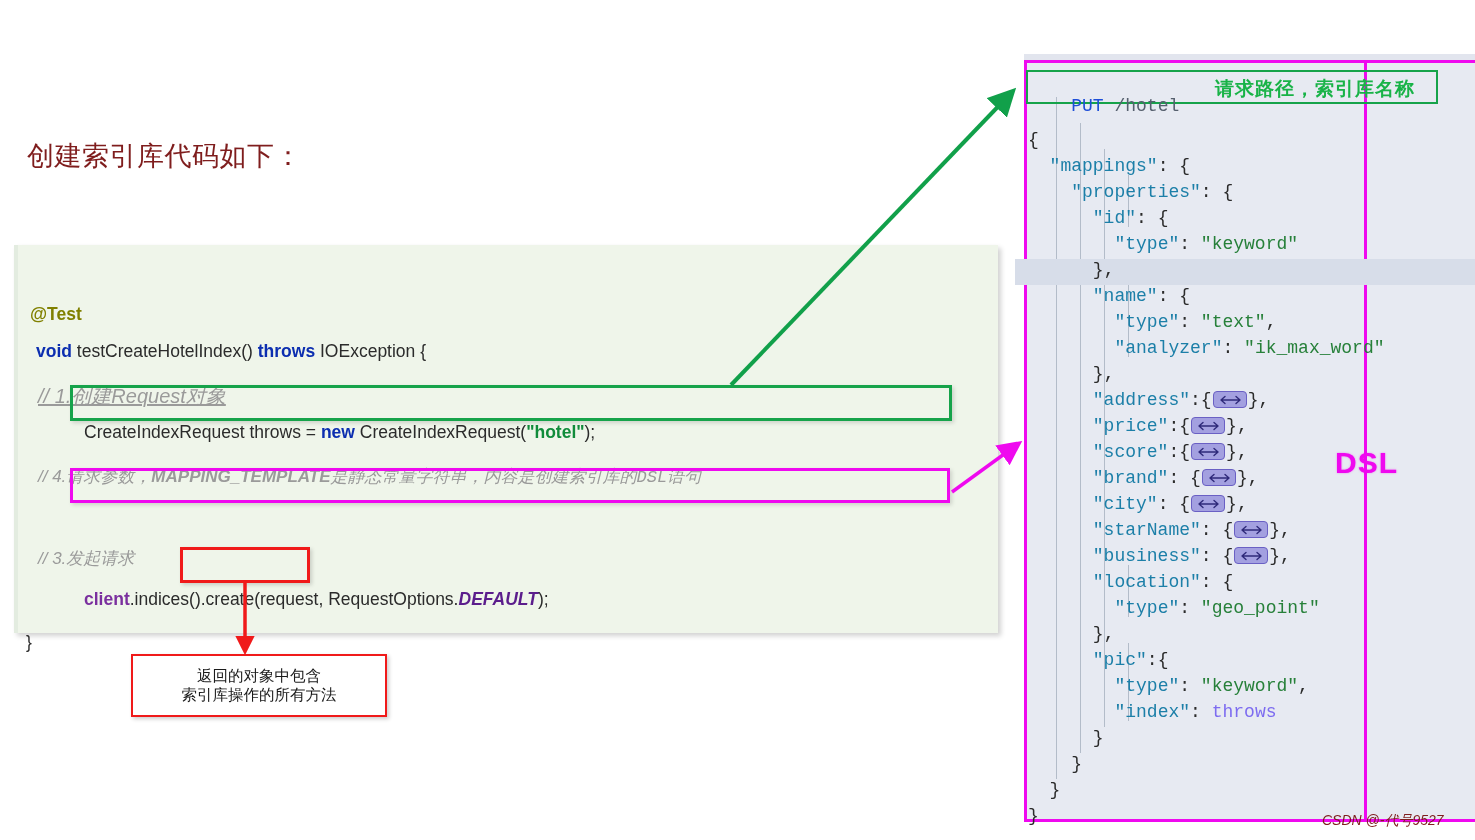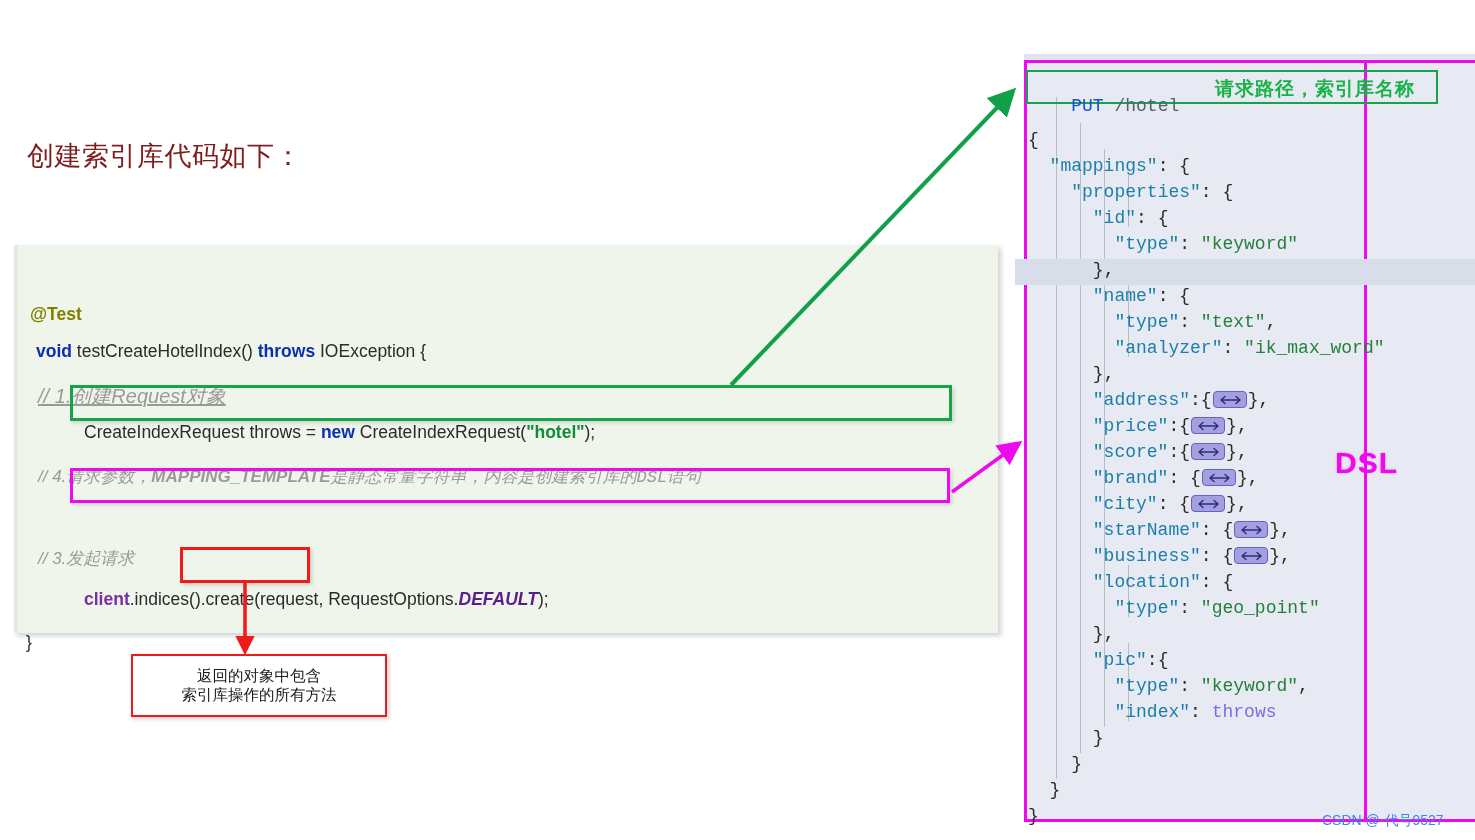--- a/index.html
+++ b/index.html
@@ -215,22 +215,23 @@
     color: #ef09ef;
     letter-spacing: 1px;
     text-shadow: 0 0 2px rgba(239,9,239,0.5);
   }
 
   
   #watermark {
     position: absolute;
     left: 1322px; top: 812px;
     font-size: 14px;
-    color: #3b82f6;
-    white-space: nowrap;
+    color: #7f1d1d;
+    white-space: nowrap;
+    font-style: italic;
   }
 
   
   #arrows {
     position: absolute;
     left: 0; top: 0;
     width: 1475px; height: 840px;
     pointer-events: none;
   }
 </style>

